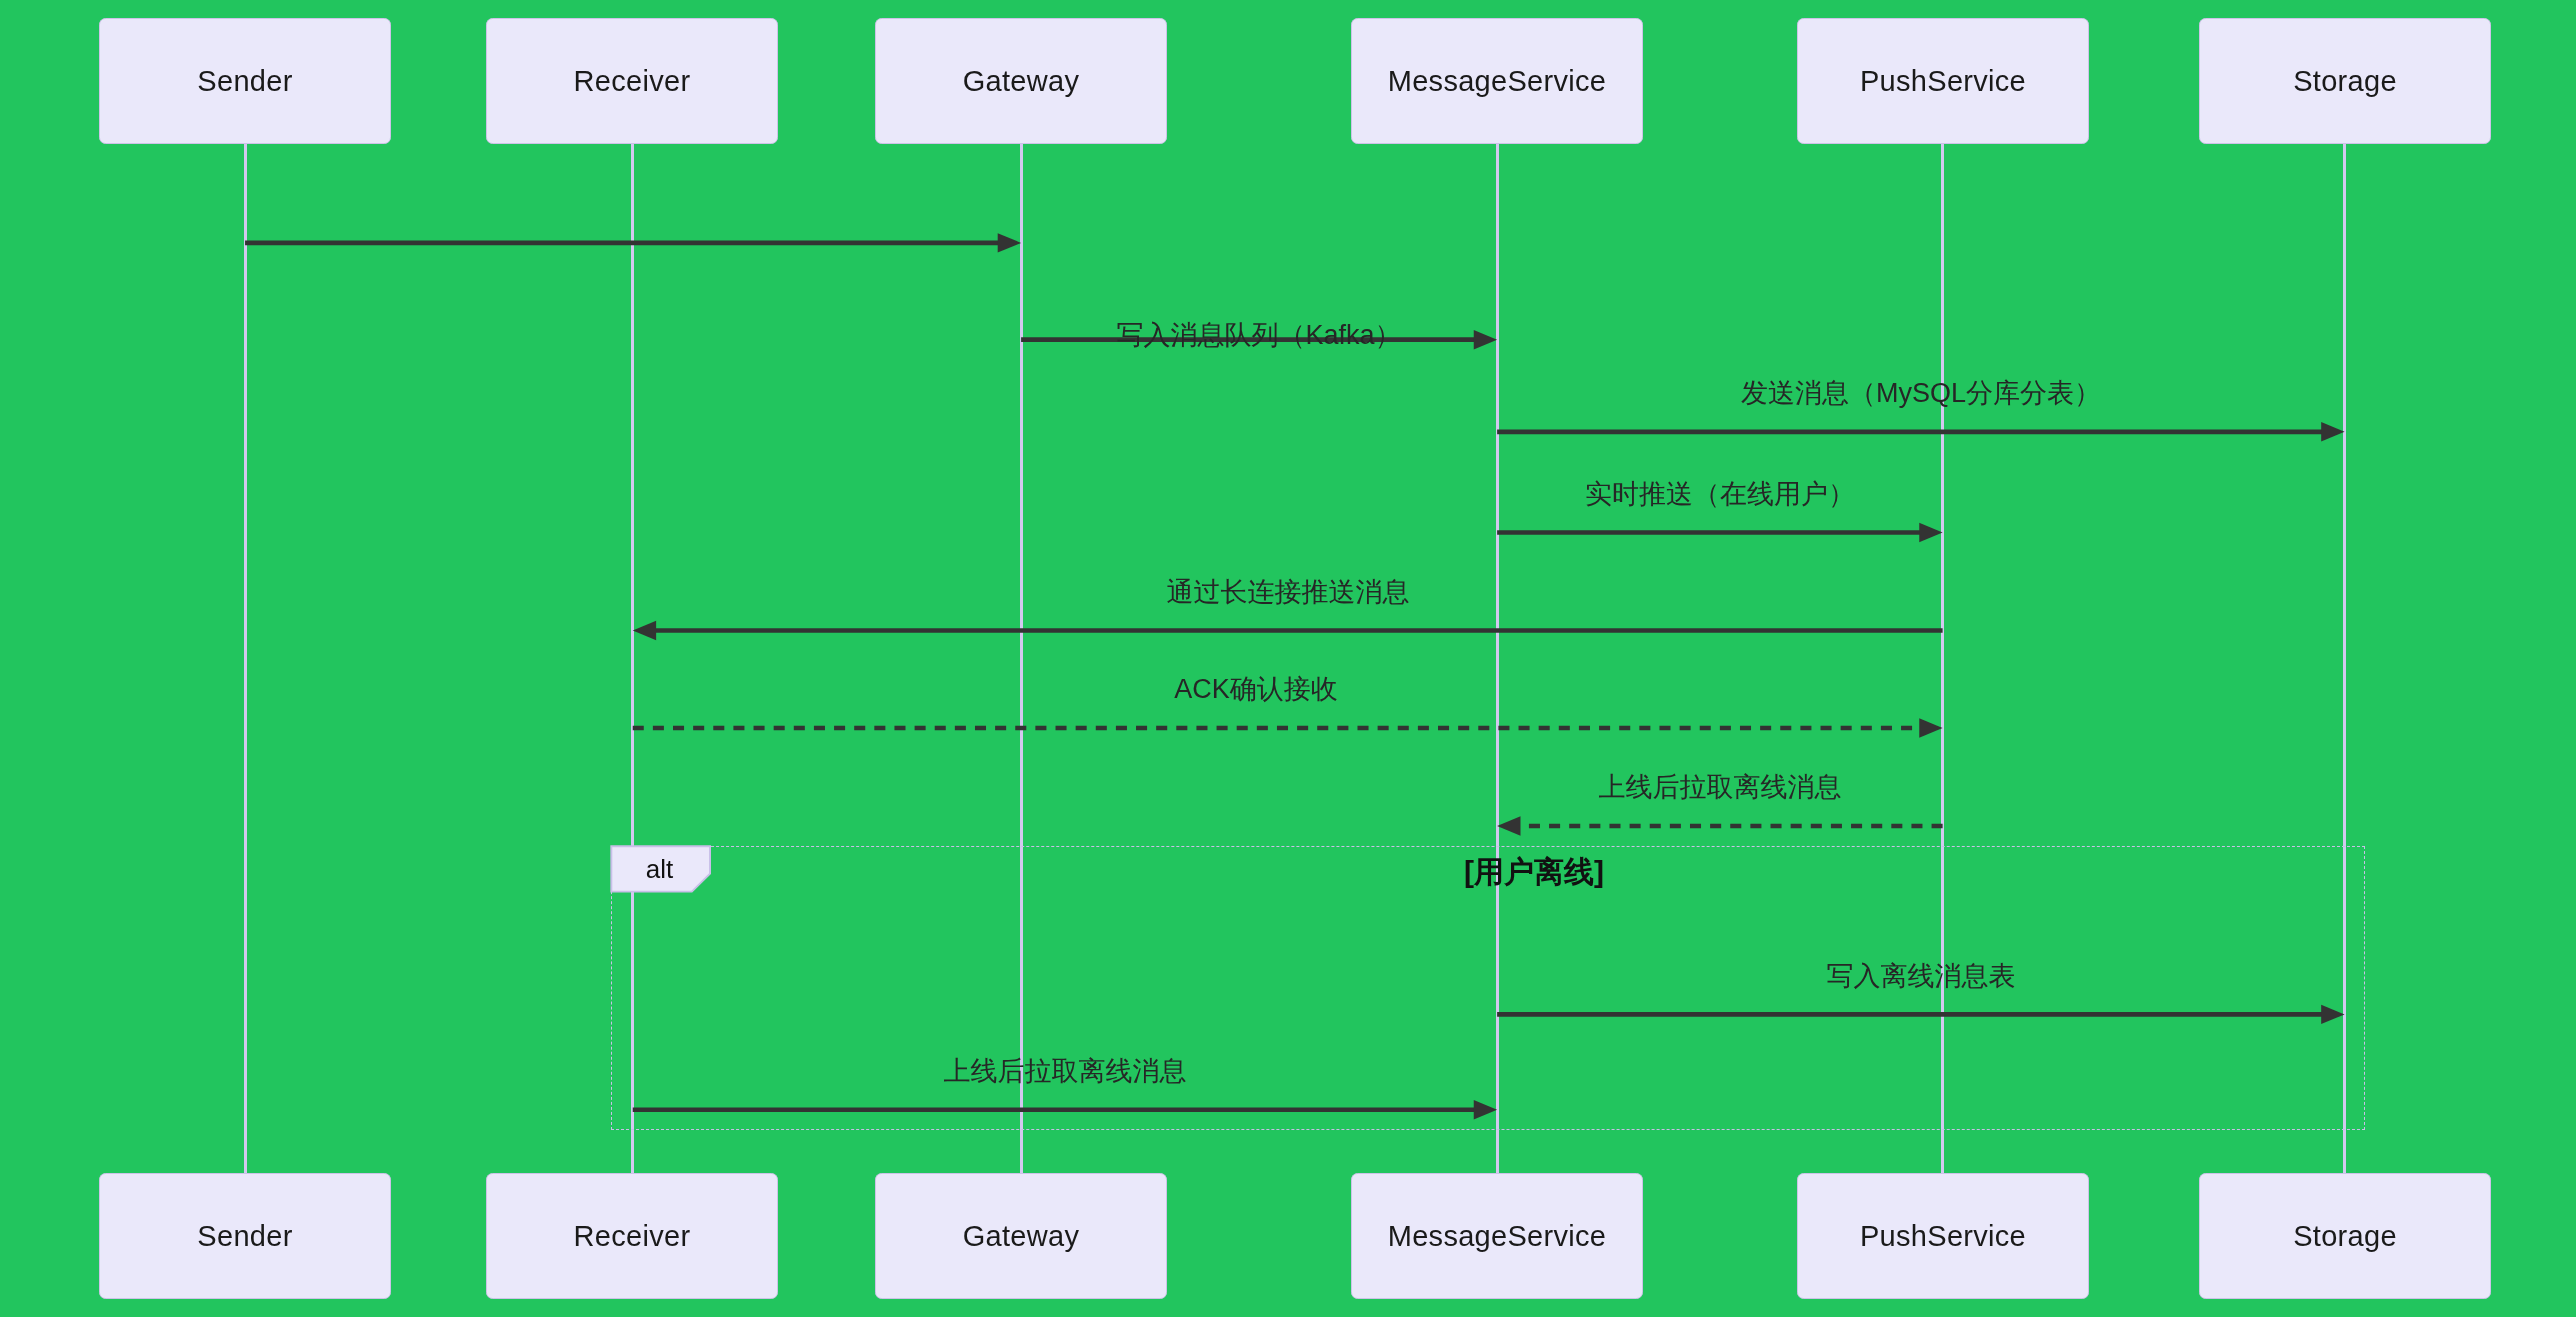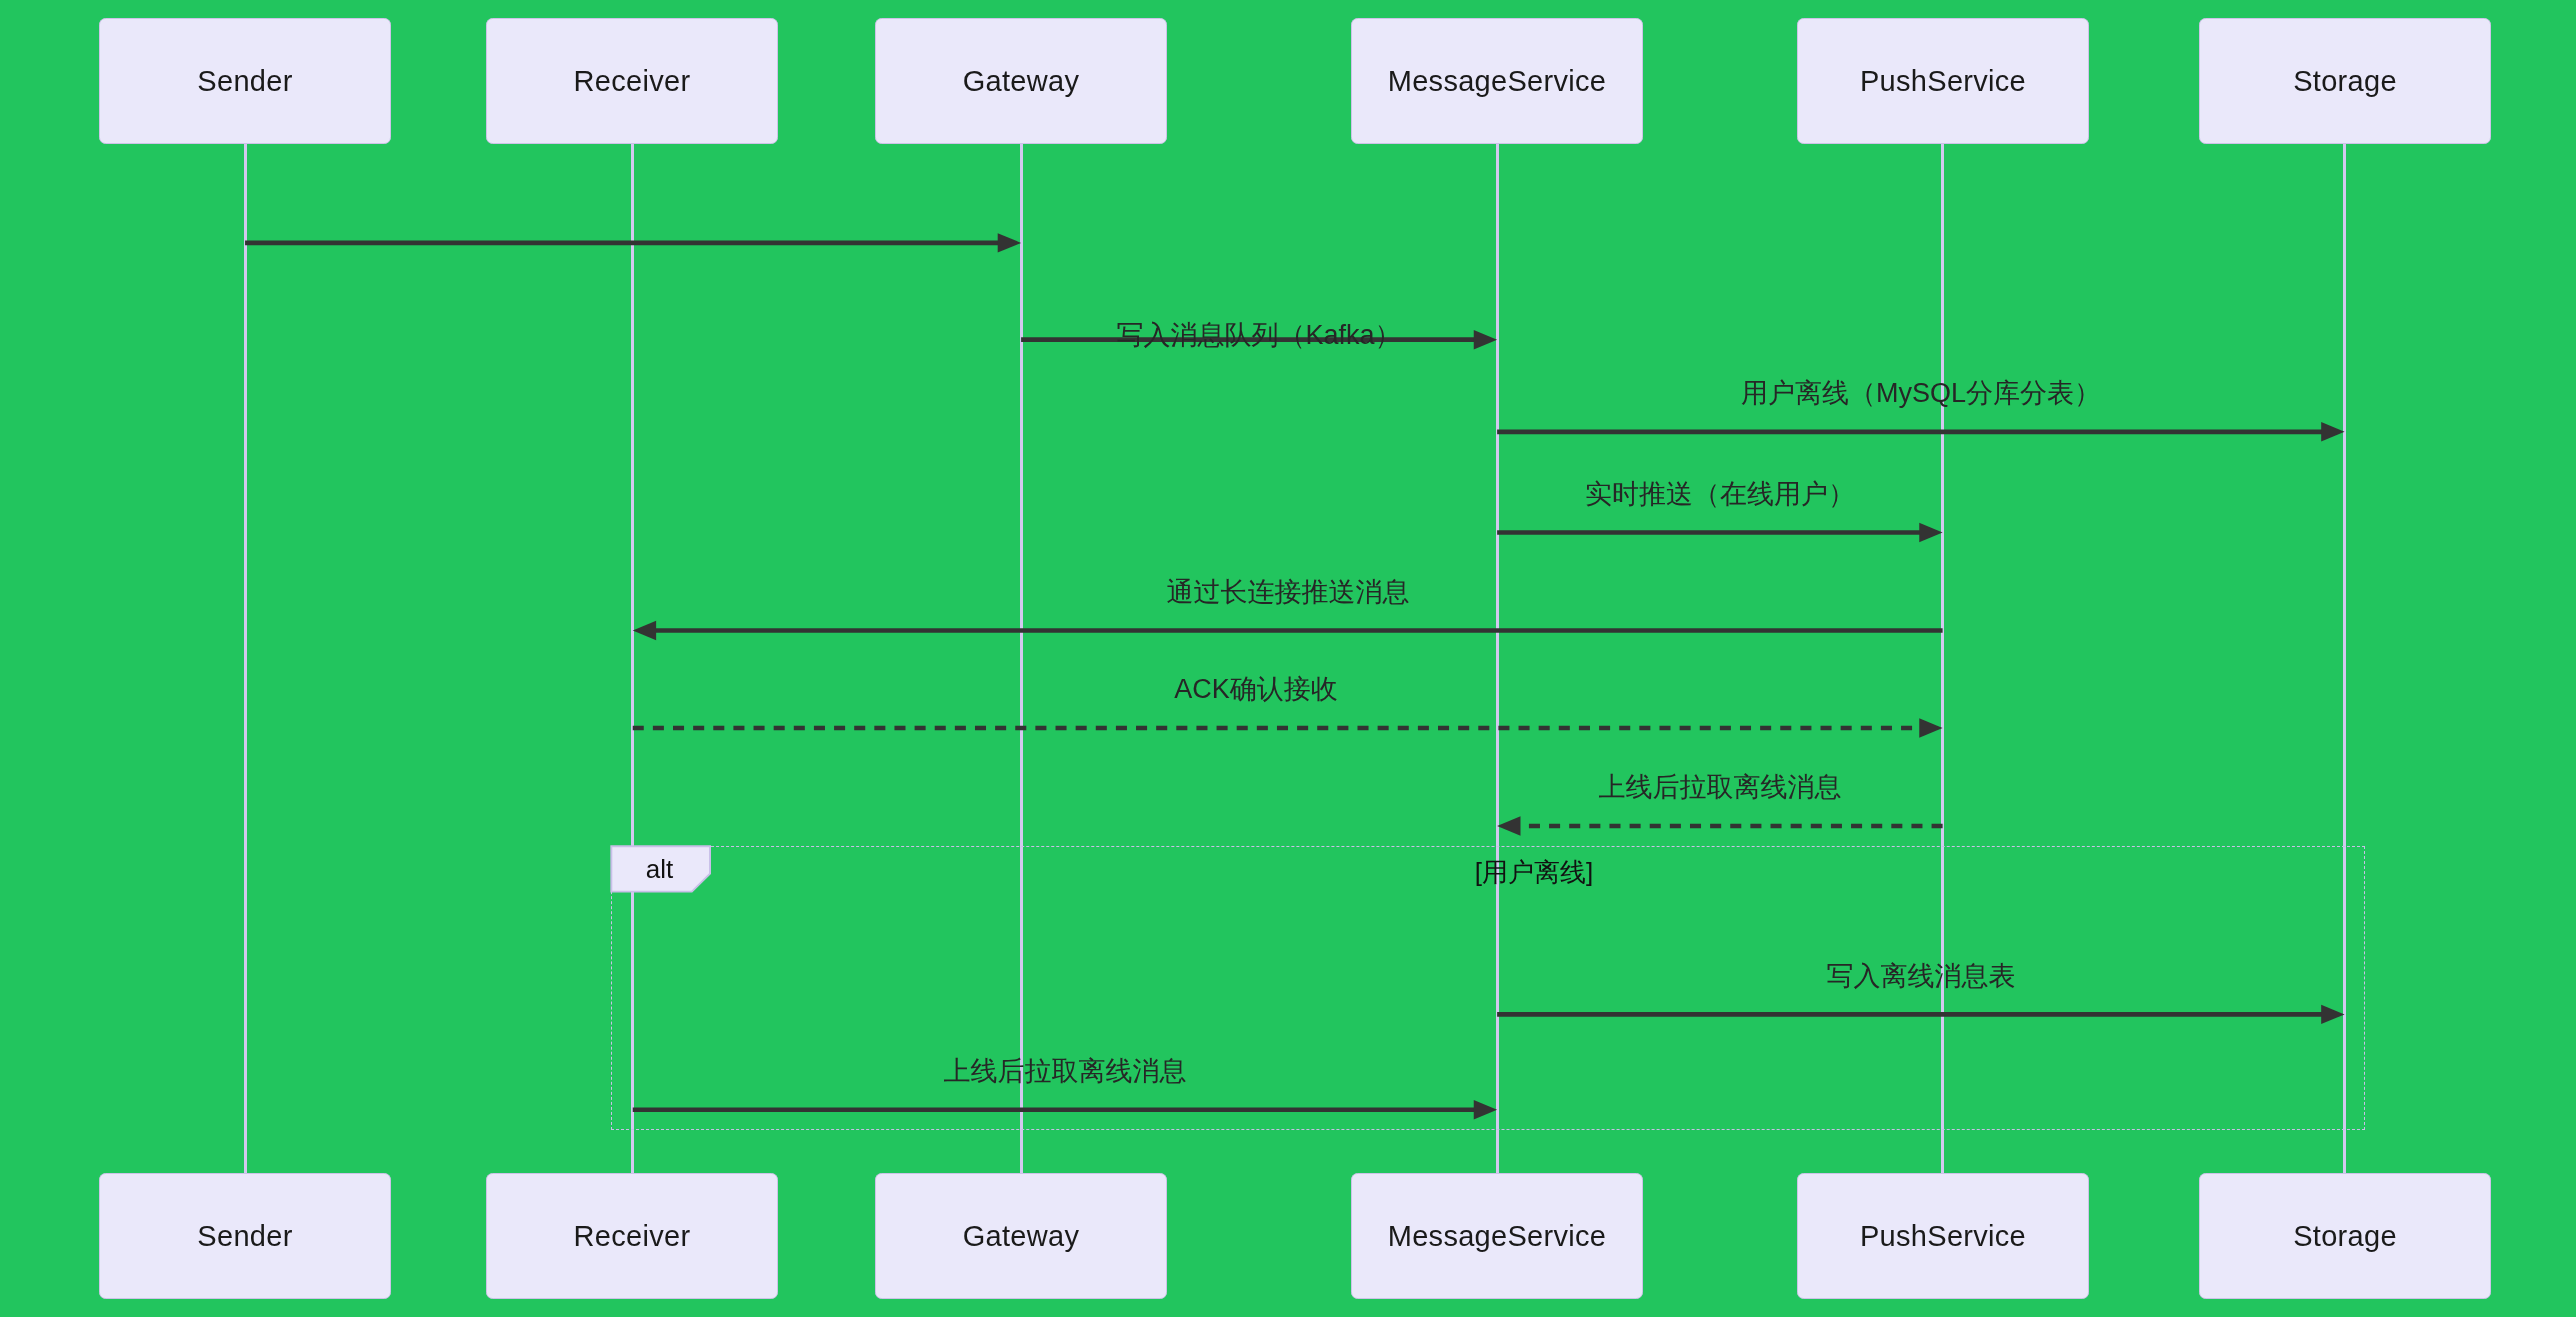--- a/index.html
+++ b/index.html
@@ -8,21 +8,21 @@
   .lifeline{position:absolute;width:3.2px;z-index:1;}
   .actor-box{position:absolute;z-index:4;box-sizing:border-box;border-radius:6.5px;
              display:flex;align-items:center;justify-content:center;
              font-size:29px;letter-spacing:0.3px;}
   #links{position:absolute;left:0;top:0;z-index:3;}
   .msg-label{position:absolute;z-index:5;transform:translateX(-50%);
              font-size:27px;line-height:34px;height:34px;white-space:nowrap;text-align:center;}
   .alt-frame{position:absolute;z-index:2;box-sizing:border-box;border:1.9px dashed;}
   .alt-label{position:absolute;z-index:6;font-size:26px;line-height:34px;text-align:center;}
   .alt-condition{position:absolute;z-index:6;transform:translateX(-50%);
-                 font-size:26px;line-height:34px;font-weight:normal;white-space:nowrap;}
+                 font-size:30px;line-height:34px;font-weight:bold;white-space:nowrap;}
 </style>
 </head>
 <body>
 
 <div id="diagram">
   <svg id="links" width="2576" height="1317" viewBox="0 0 3966 2028">
       <g>
         <line x1="377" y1="374" x2="1542" y2="374" stroke="#333333" stroke-width="7"></line>
         <polygon points="1572,374 1536,359 1536,389" fill="#333333"></polygon>
       </g>
@@ -97,21 +97,21 @@
     <div class="actor-box" style="left: 1797px; top: 1173px; width: 292px; height: 126px; background: rgb(234, 232, 250); border: 1.9px solid rgb(205, 195, 232); color: rgb(26, 26, 26);">
       <span>PushService</span>
     </div>
     <div class="actor-box" style="left: 2199px; top: 18px; width: 292px; height: 126px; background: rgb(234, 232, 250); border: 1.9px solid rgb(205, 195, 232); color: rgb(26, 26, 26);">
       <span>Storage</span>
     </div>
     <div class="actor-box" style="left: 2199px; top: 1173px; width: 292px; height: 126px; background: rgb(234, 232, 250); border: 1.9px solid rgb(205, 195, 232); color: rgb(26, 26, 26);">
       <span>Storage</span>
     </div>
     <div class="msg-label" style="left: 1259px; top: 284px; color: rgb(38, 38, 38); margin-top: 34px;">写入消息队列（Kafka）</div>
-    <div class="msg-label" style="left: 1921px; top: 376px; color: rgb(38, 38, 38);">用户离线（MySQL分库分表）</div>
+    <div class="msg-label" style="left: 1921px; top: 376px; color: rgb(38, 38, 38);">发送消息（MySQL分库分表）</div>
     <div class="msg-label" style="left: 1720px; top: 477px; color: rgb(38, 38, 38);">实时推送（在线用户）</div>
     <div class="msg-label" style="left: 1288px; top: 575px; color: rgb(38, 38, 38);">通过长连接推送消息</div>
     <div class="msg-label" style="left: 1256px; top: 672px; color: rgb(38, 38, 38);">ACK确认接收</div>
     <div class="msg-label" style="left: 1720px; top: 770px; color: rgb(38, 38, 38);">上线后拉取离线消息</div>
     <div class="msg-label" style="left: 1921px; top: 959px; color: rgb(38, 38, 38);">写入离线消息表</div>
     <div class="msg-label" style="left: 1065px; top: 1054px; color: rgb(38, 38, 38);">上线后拉取离线消息</div>
     <div class="alt-label" style="left: 611px; top: 852px; width: 81px; color: rgb(17, 17, 17); padding-left: 8px;">alt</div>
     <div class="alt-condition" style="left: 1534px; top: 855px; color: rgb(17, 17, 17);">[用户离线]</div>
   </div>
 

